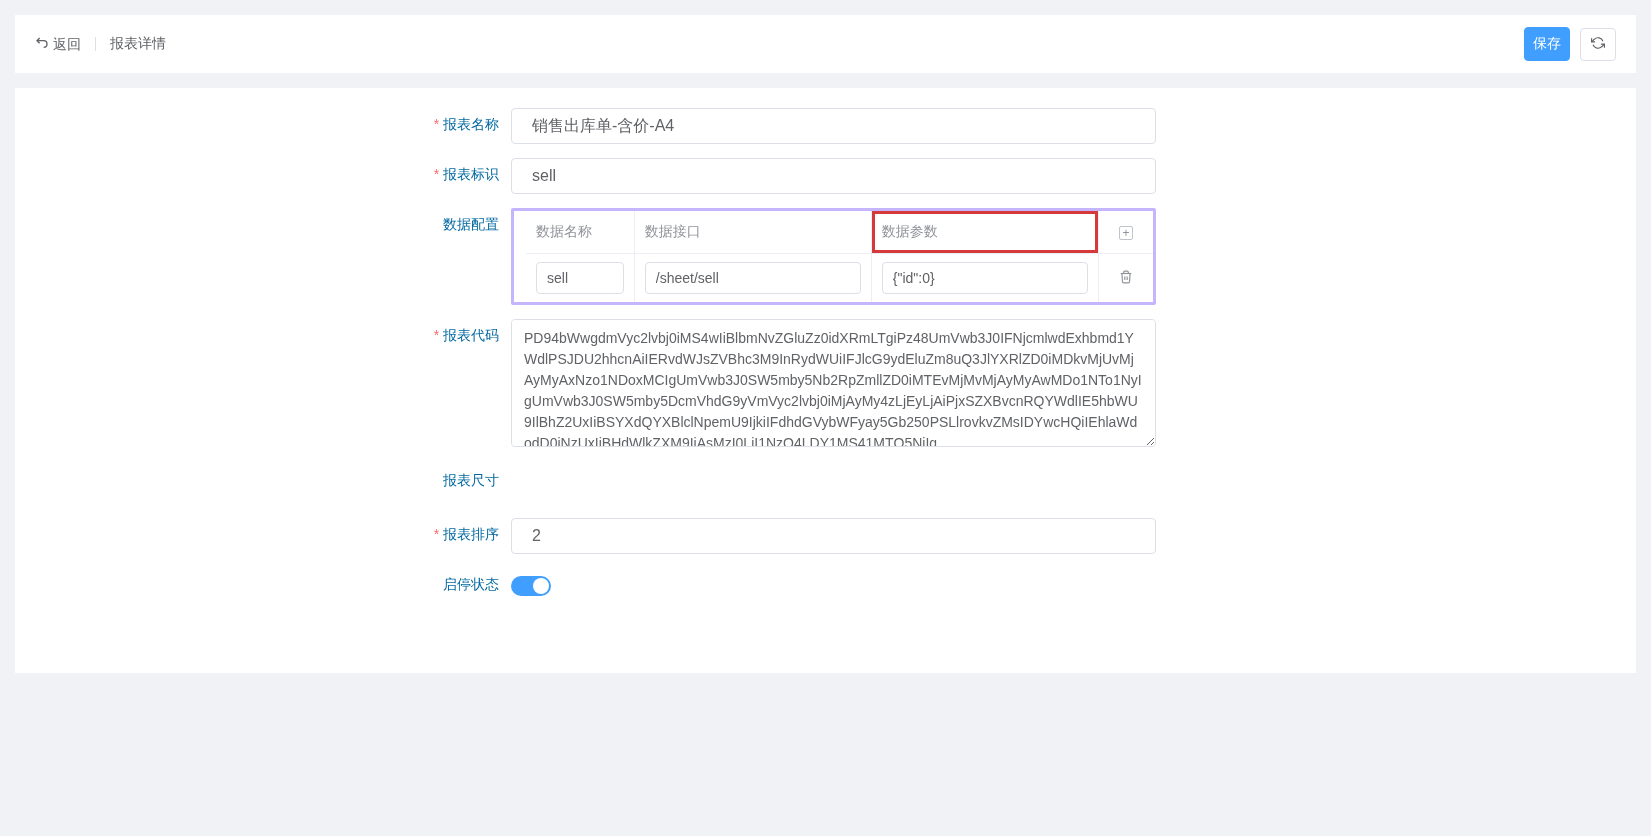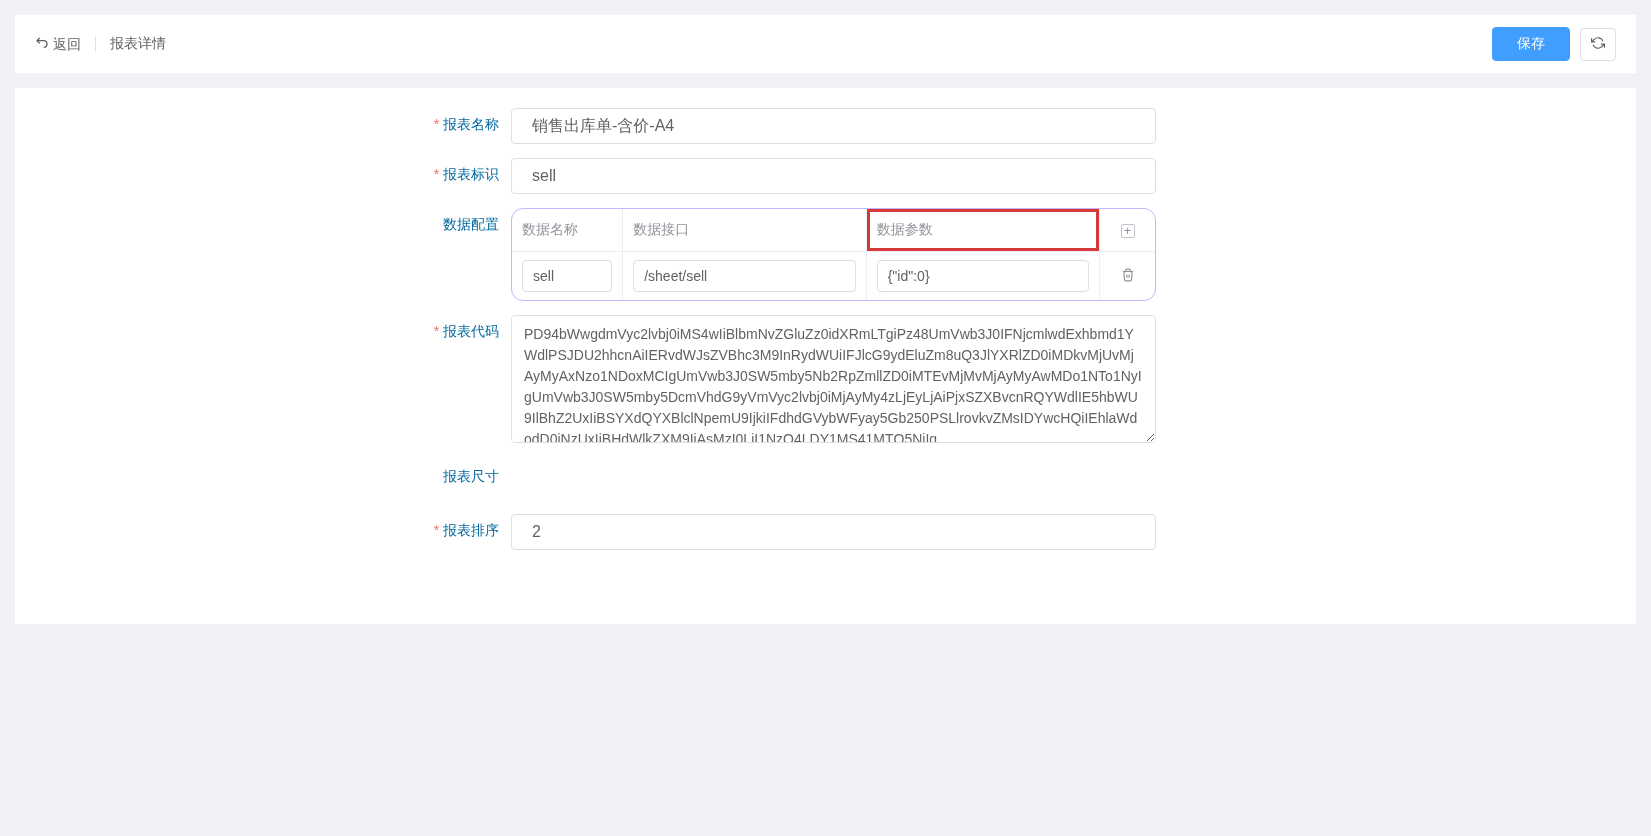--- a/index.html
+++ b/index.html
@@ -51,21 +51,21 @@
     }
     .header-right {
       display: flex;
       align-items: center;
       gap: 10px;
     }
     .btn {
       display: inline-flex;
       align-items: center;
       justify-content: center;
-      padding: 7px 24px;
+      padding: 7px 8px;
       border-radius: 4px;
       border: 1px solid #dcdfe6;
       background: #fff;
       cursor: pointer;
       font-size: 14px;
       color: #606266;
       min-height: 32px;
     }
     .btn-primary {
       background: #409eff;
@@ -124,22 +124,23 @@
       padding: 8px 12px;
       font-size: 14px;
       color: #606266;
       outline: none;
       resize: vertical;
       font-family: inherit;
       line-height: 1.5;
       height: 128px;
     }
     .table-wrapper {
-      border: 1px solid #c4b5fd;
-      border-radius: 12px;
+      border: 3px solid #c4b5fd;
+      border-radius: 2px;
+      padding-left: 12px;
     }
     .data-table {
       width: 100%;
       border-collapse: collapse;
     }
     .data-table th, .data-table td {
       border-right: 1px solid #ebeef5;
       border-bottom: 1px solid #ebeef5;
       text-align: left;
       font-weight: normal;
@@ -325,15 +326,23 @@
     <div class="form-row">
     </div>
 
     <div class="form-row">
       <div class="form-label required">报表排序</div>
       <div class="form-control">
         <input class="input" type="text" value="2" style="">
       </div>
     </div>
 
+    <div class="form-row">
+      <div class="form-label">启停状态</div>
+      <div class="form-control">
+        <div class="switch">
+          <div class="switch-knob"></div>
+        </div>
+      </div>
+    </div>
 
   </div>
 </div>
 
 </body></html>

